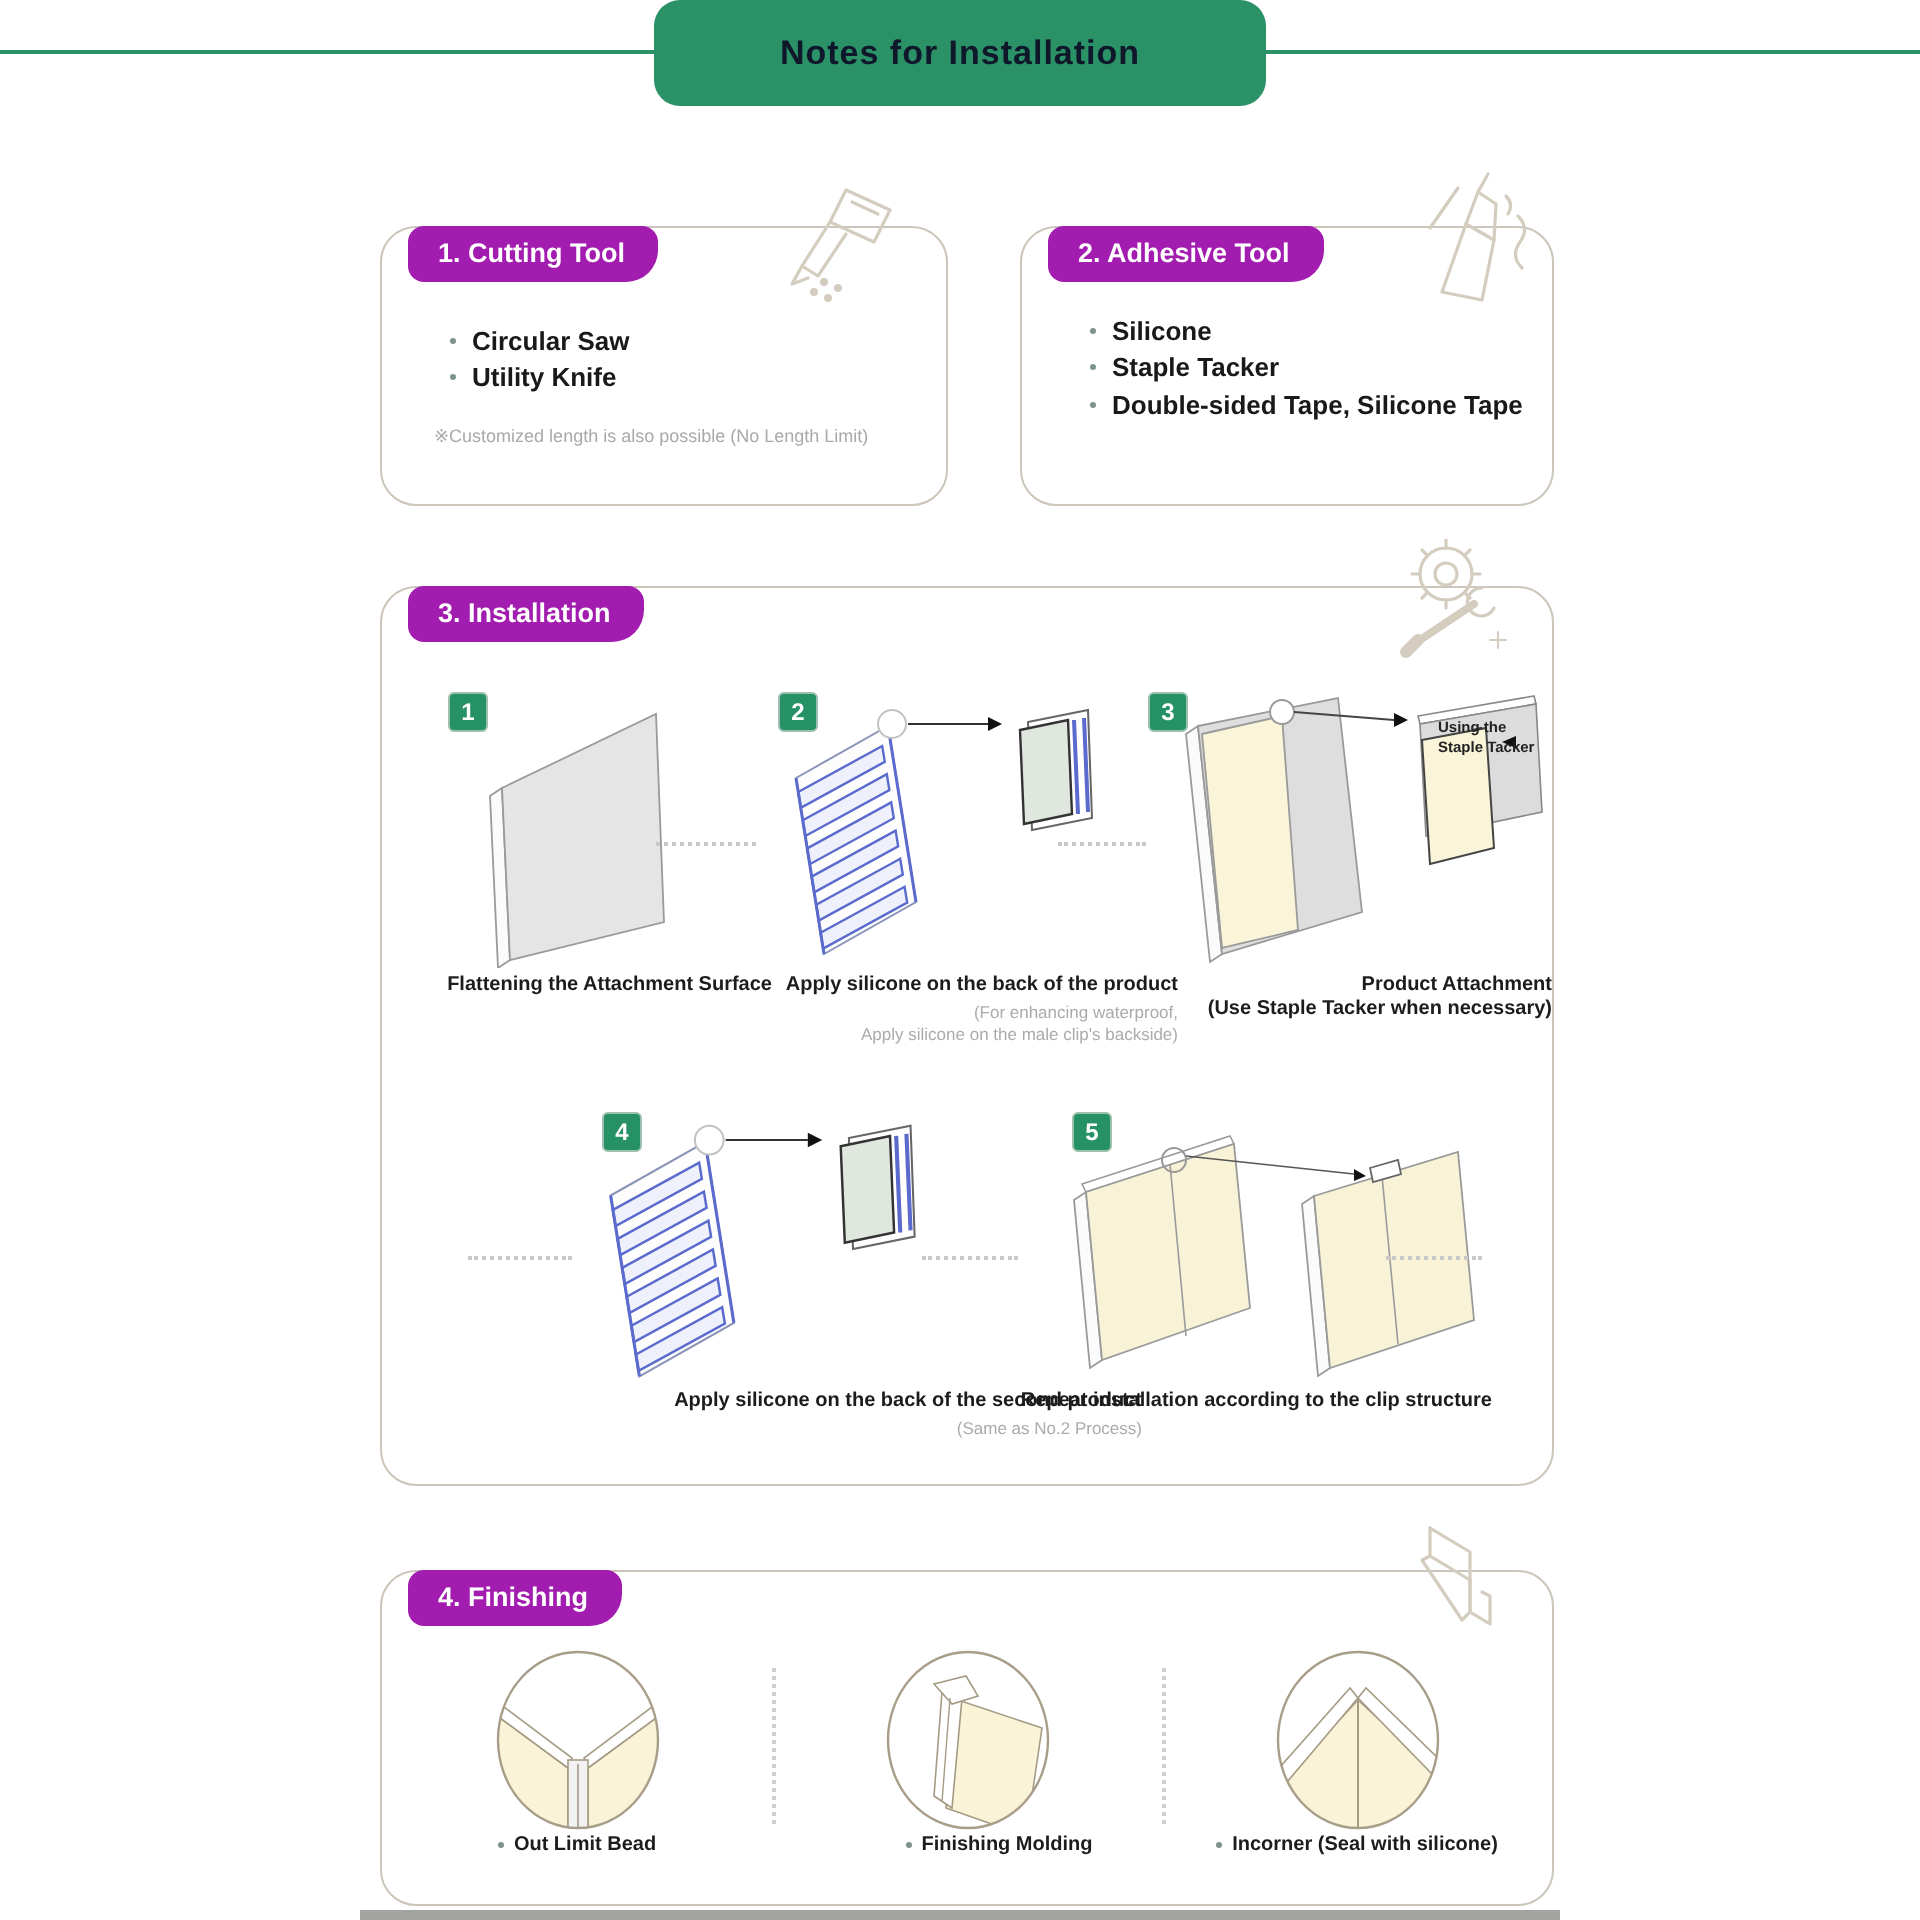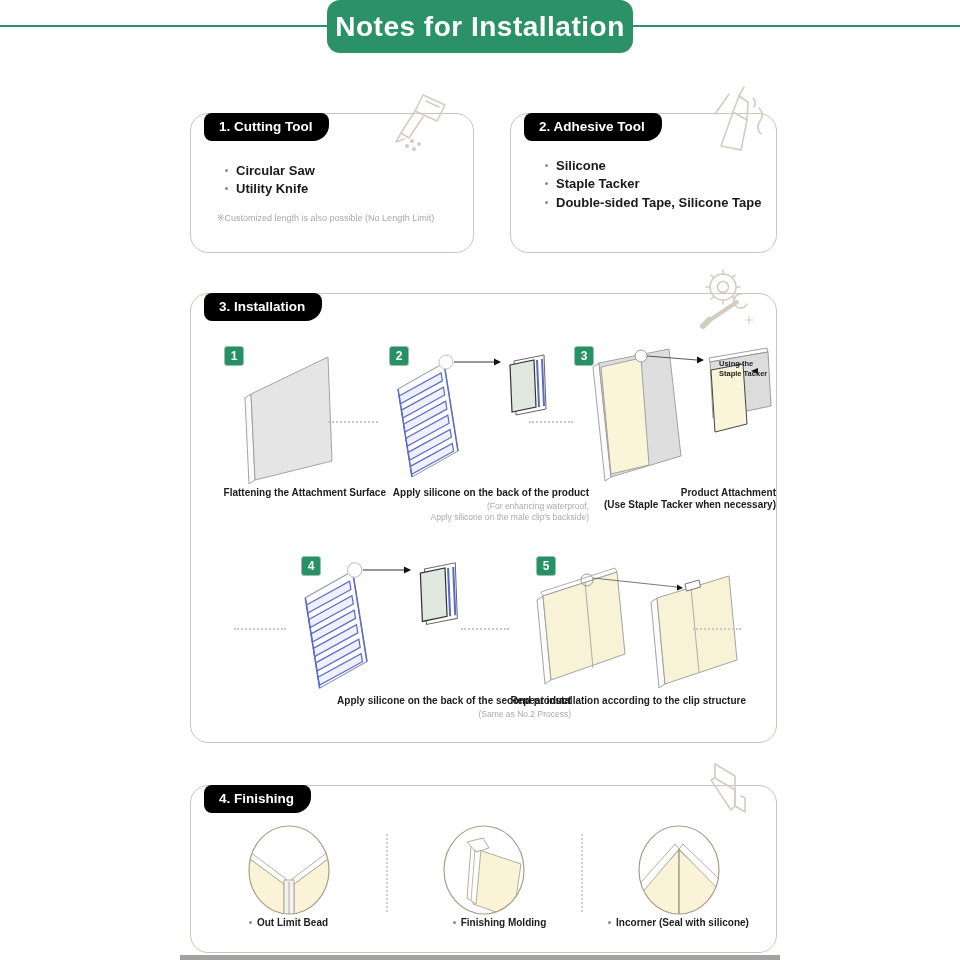--- a/index.html
+++ b/index.html
@@ -3,25 +3,25 @@
 <meta charset="utf-8">
 <style>
   html,body{margin:0;padding:0;background:#ffffff;}
   #page{position:relative;width:960px;height:960px;background:#ffffff;overflow:hidden;
         font-family:"Liberation Sans","DejaVu Sans",sans-serif;}
 
   
   .header-rule{position:absolute;left:0;top:25px;width:960px;height:2px;background:#2b9167;}
   .header-badge{position:absolute;left:327px;top:0;width:306px;height:53px;background:#2b9167;
         border-radius:13px;display:flex;align-items:center;justify-content:center;}
-  .header-badge span{color:#ffffff;font-size:28px;font-weight:bold;letter-spacing:.5px;}
+  .header-badge span{color:#0f172a;font-size:17px;font-weight:bold;letter-spacing:.5px;}
 
   
   .sec{position:absolute;border:1.5px solid #cbc5ba;border-radius:18px;background:#ffffff;}
-  .sec-label{position:absolute;top:-1px;left:13px;background:#000000;color:#ffffff;
+  .sec-label{position:absolute;top:-1px;left:13px;background:#a21caf;color:#ffffff;
         font-size:13.5px;font-weight:bold;padding:6px 17px 7px 15px;
         border-radius:8px 8px 16px 8px;white-space:nowrap;}
   .sec-icon{position:absolute;}
 
   #box-cutting{left:190px;top:113px;width:282px;height:138px;}
   #box-adhesive{left:510px;top:113px;width:265px;height:138px;}
   #box-install{left:190px;top:293px;width:585px;height:448px;}
   #box-finishing{left:190px;top:785px;width:585px;height:166px;}
 
   

